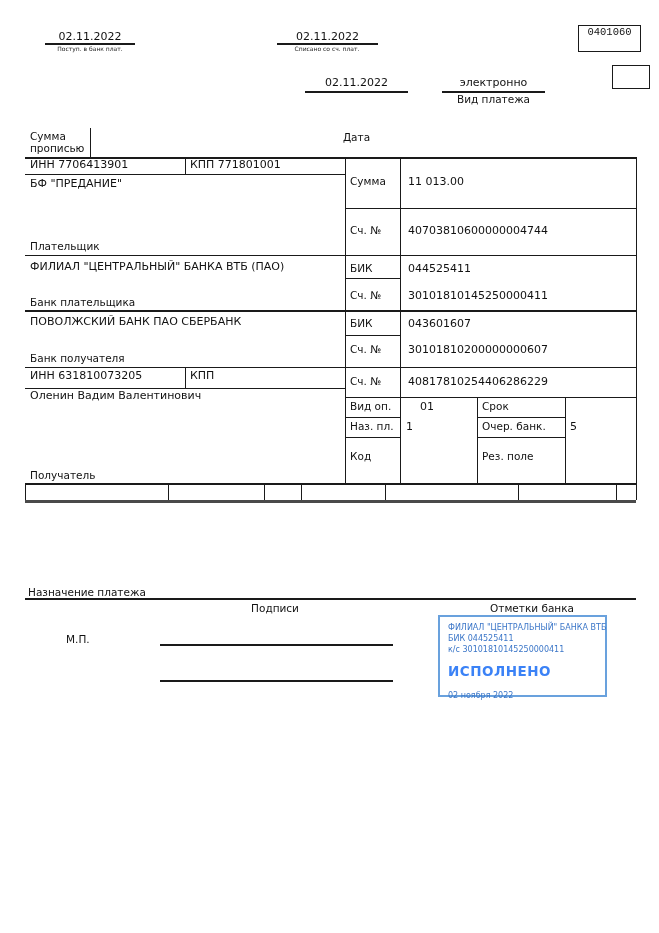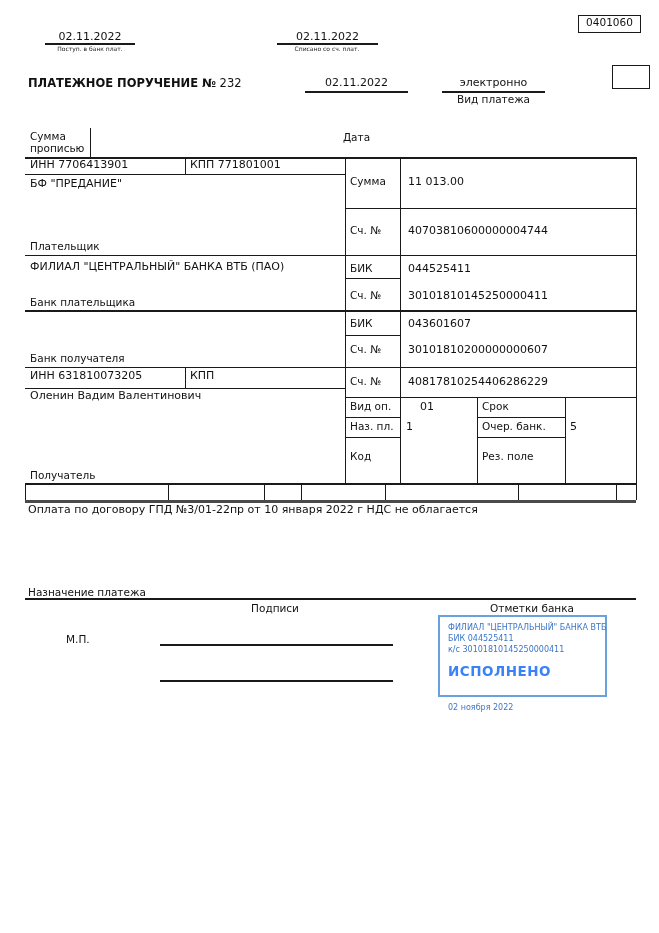--- a/index.html
+++ b/index.html
@@ -10,41 +10,40 @@
   .small{font-size:6px;color:#222;}
   .ctr{text-align:center;}
   .hl{position:absolute;background:#1a1a1a;height:1px;}
   .vl{position:absolute;background:#1a1a1a;width:1px;}
   .box{position:absolute;border:1.5px solid #1a1a1a;box-sizing:border-box;}
   .wrap{white-space:normal;}
   .stamp{position:absolute;left:438px;top:615px;width:169px;height:82px;box-sizing:border-box;
          border:2px solid #69a1dd;padding:5px 8px;background:#fff;}
   .stamp p{margin:0;font-size:8px;line-height:11px;color:#3b76c8;white-space:nowrap;}
   .stamp .status{font-weight:bold;font-size:13.5px;line-height:14px;margin-top:9px;color:#3b82f6;letter-spacing:.5px;}
-  .stamp .sdate{margin-top:24px;}
+  .stamp .sdate{margin-top:12px;}
   .bold{font-weight:bold;}
 </style>
 </head>
 <body>
 
 <div class="page">
 
   <div class="t ctr" style="left:45px;top:31px;width:90px;">02.11.2022</div>
   <div class="hl" style="left:45px;top:43px;width:90px;height:1.5px;"></div>
   <div class="t ctr small" style="left:40px;top:46px;width:100px;">Поступ. в банк плат.</div>
 
   <div class="t ctr" style="left:277px;top:31px;width:101px;">02.11.2022</div>
   <div class="hl" style="left:277px;top:43px;width:101px;height:1.5px;"></div>
   <div class="t ctr small" style="left:272px;top:46px;width:110px;">Списано со сч. плат.</div>
 
-  <div class="box" style="left:578px;top:15px;width:63px;height:18px;">
+  <div class="box" style="left:578px;top:25px;width:63px;height:27px;font-family:Liberation Mono, monospace;">
     <div class="t ctr" style="left:0;top:1px;width:100%;font-size:10.5px;">0401060</div>
   </div>
 
-  <div class="t" style="left:28px;top:77px;font-size:11.5px;"><span class="bold">ПЛАТЕЖНОЕ ПОРУЧЕНИЕ №</span>&nbsp;<span>232</span></div>
 
   <div class="t ctr" style="left:305px;top:77px;width:103px;">02.11.2022</div>
   <div class="hl" style="left:305px;top:91px;width:103px;height:1.5px;"></div>
   <div class="t ctr lbl" style="left:305px;top:94px;width:103px;margin-top:38px;">Дата</div>
 
   <div class="t ctr" style="left:442px;top:77px;width:103px;">электронно</div>
   <div class="hl" style="left:442px;top:91px;width:103px;height:1.5px;"></div>
   <div class="t ctr lbl" style="left:442px;top:94px;width:103px;">Вид платежа</div>
 
   <div class="box" style="left:612px;top:65px;width:38px;height:24px;"></div>
@@ -75,20 +74,21 @@
 
   <div class="t" style="left:30px;top:261px;">ФИЛИАЛ "ЦЕНТРАЛЬНЫЙ" БАНКА ВТБ (ПАО)</div>
   <div class="t lbl" style="left:350px;top:263px;">БИК</div>
   <div class="t" style="left:408px;top:263px;">044525411</div>
   <div class="hl" style="left:345px;top:278px;width:55px;"></div>
   <div class="t lbl" style="left:350px;top:290px;">Сч. №</div>
   <div class="t" style="left:408px;top:290px;">30101810145250000411</div>
   <div class="t lbl" style="left:30px;top:297px;">Банк плательщика</div>
   <div class="hl" style="left:25px;top:310px;width:611px;height:2px;"></div>
 
+  <div class="t" style="left:30px;top:316px;">ПОВОЛЖСКИЙ БАНК ПАО СБЕРБАНК</div>
   <div class="t lbl" style="left:350px;top:318px;">БИК</div>
   <div class="t" style="left:408px;top:318px;">043601607</div>
   <div class="hl" style="left:345px;top:335px;width:55px;"></div>
   <div class="t lbl" style="left:350px;top:344px;">Сч. №</div>
   <div class="t" style="left:408px;top:344px;">30101810200000000607</div>
   <div class="t lbl" style="left:30px;top:353px;">Банк получателя</div>
   <div class="hl" style="left:25px;top:367px;width:611px;"></div>
 
   <div class="t" style="left:30px;top:370px;">ИНН 631810073205</div>
   <div class="vl" style="left:185px;top:367px;height:21px;"></div>
@@ -122,21 +122,20 @@
   <div class="vl" style="left:25px;top:483px;height:17px;"></div>
   <div class="vl" style="left:168px;top:483px;height:17px;"></div>
   <div class="vl" style="left:264px;top:483px;height:17px;"></div>
   <div class="vl" style="left:301px;top:483px;height:17px;"></div>
   <div class="vl" style="left:385px;top:483px;height:17px;"></div>
   <div class="vl" style="left:518px;top:483px;height:17px;"></div>
   <div class="vl" style="left:616px;top:483px;height:17px;"></div>
   <div class="vl" style="left:636px;top:483px;height:17px;"></div>
   <div class="hl" style="left:25px;top:500px;width:611px;height:2.5px;background:#4a4a4a;"></div>
 
-  <div class="t" style="left:28px;top:504px;">Оплата по договору ГПД №3/01-22пр от 10 января 2022 г НДС не облагается</div>
   <div class="t lbl" style="left:28px;top:587px;">Назначение платежа</div>
   <div class="hl" style="left:25px;top:598px;width:611px;height:2px;"></div>
 
   <div class="t ctr lbl" style="left:200px;top:603px;width:150px;">Подписи</div>
   <div class="t ctr lbl" style="left:457px;top:603px;width:150px;">Отметки банка</div>
   <div class="t lbl" style="left:66px;top:634px;">М.П.</div>
   <div class="hl" style="left:160px;top:644px;width:233px;height:1.5px;"></div>
   <div class="hl" style="left:160px;top:680px;width:233px;height:1.5px;"></div>
 
   <div class="stamp">

